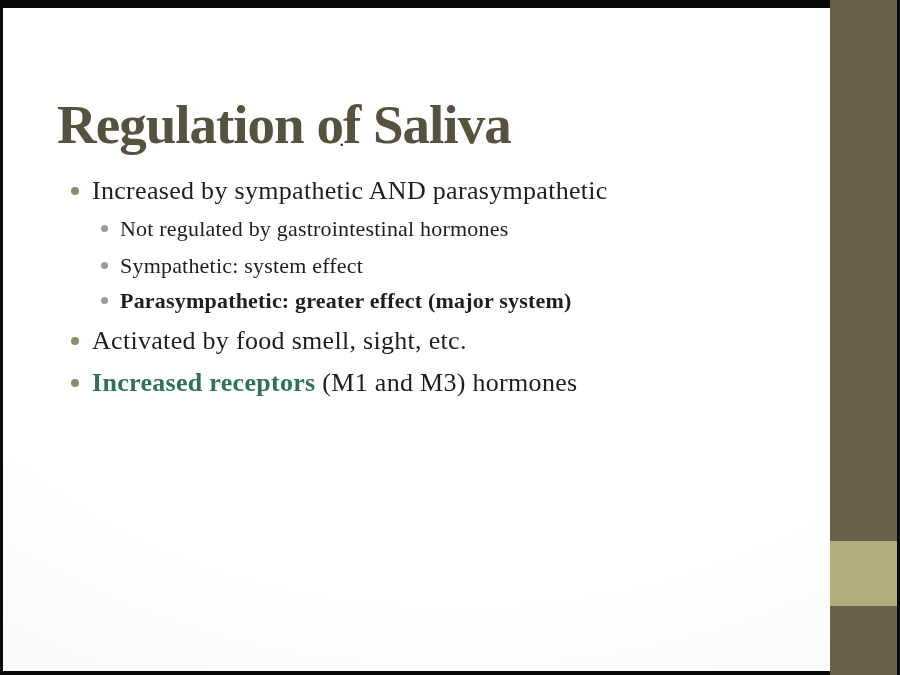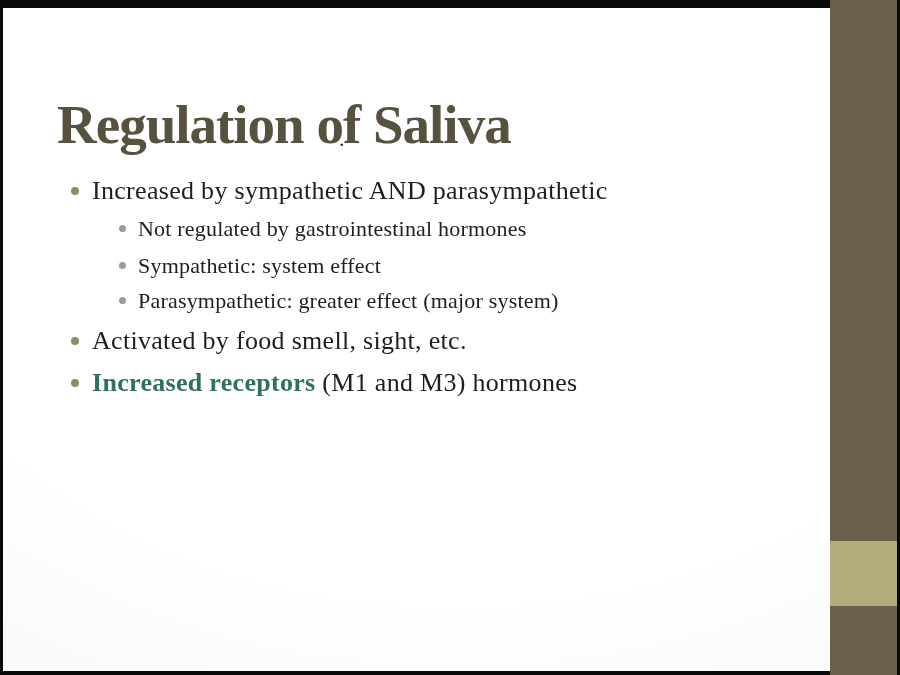--- a/index.html
+++ b/index.html
@@ -80,21 +80,21 @@
   }
   .lvl1 .dot {
     width: 8px;
     height: 8px;
     left: 0;
     top: 13px;
     background: #8b8f68;
   }
   .lvl1 .txt { margin-left: 21px; }
   .lvl2 {
-    left: 116px;
+    left: 98px;
     font-size: 22px;
     line-height: 1.3;
     letter-spacing: 0.2px;
   }
   .lvl2 .dot {
     width: 7px;
     height: 7px;
     left: 0;
     top: 10px;
     background: #9b9b97;
@@ -102,21 +102,21 @@
   .lvl2 .txt { margin-left: 19px; }
   .txt { display: inline-block; }
   .hl {
     font-weight: bold;
     color: #2e7257;
   }
   
   #b0 { top: 166px; }
   #b1 { top: 207px; }
   #b2 { top: 244px; }
-  #b3 { top: 279px; }
+  #b3 { top: 279px; font-weight: bold; }
   #b4 { top: 316px; }
   #b5 { top: 358px; }
 </style>
 </head>
 <body>
 
 <div class="frame">
 
   <div class="slide">
 

